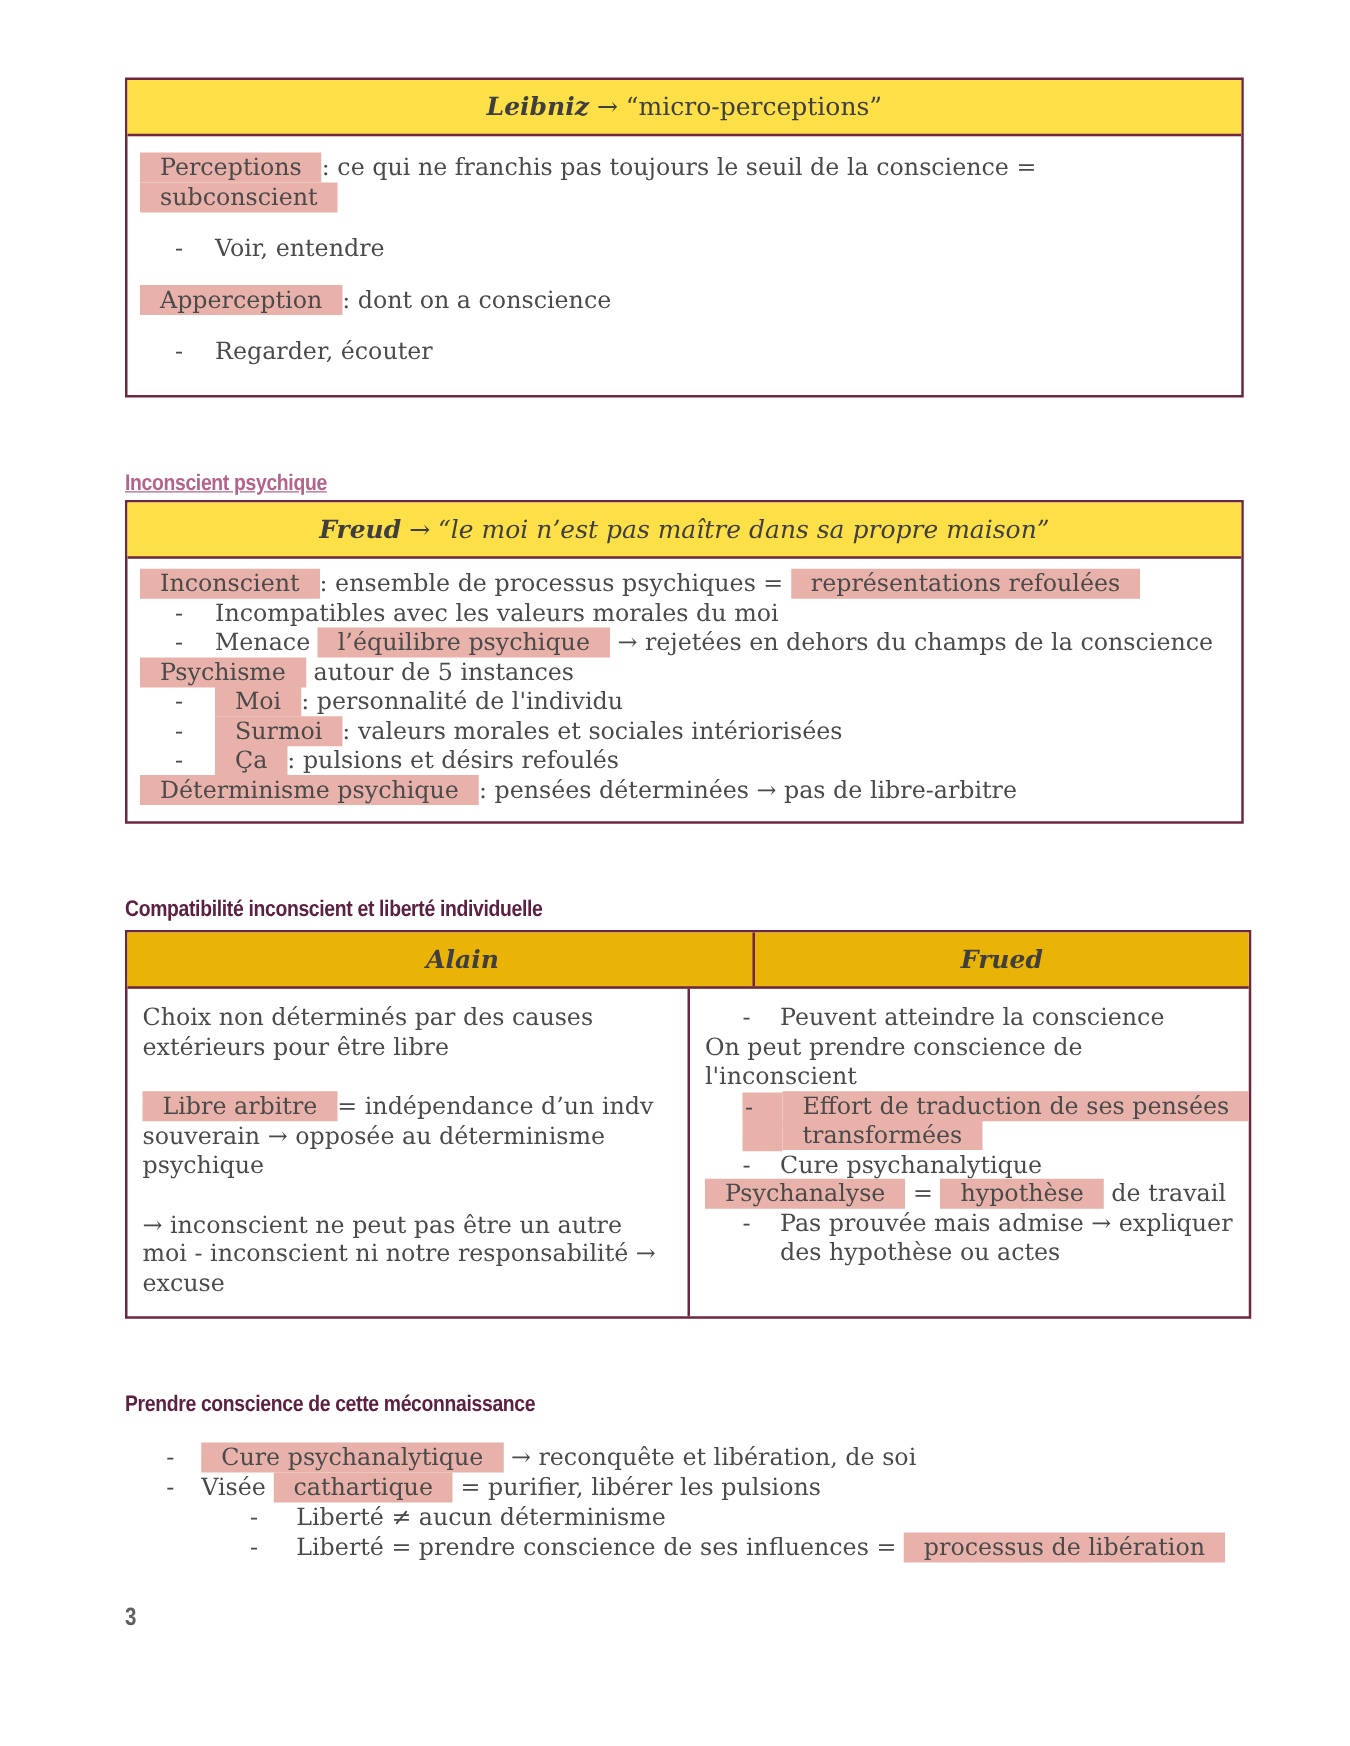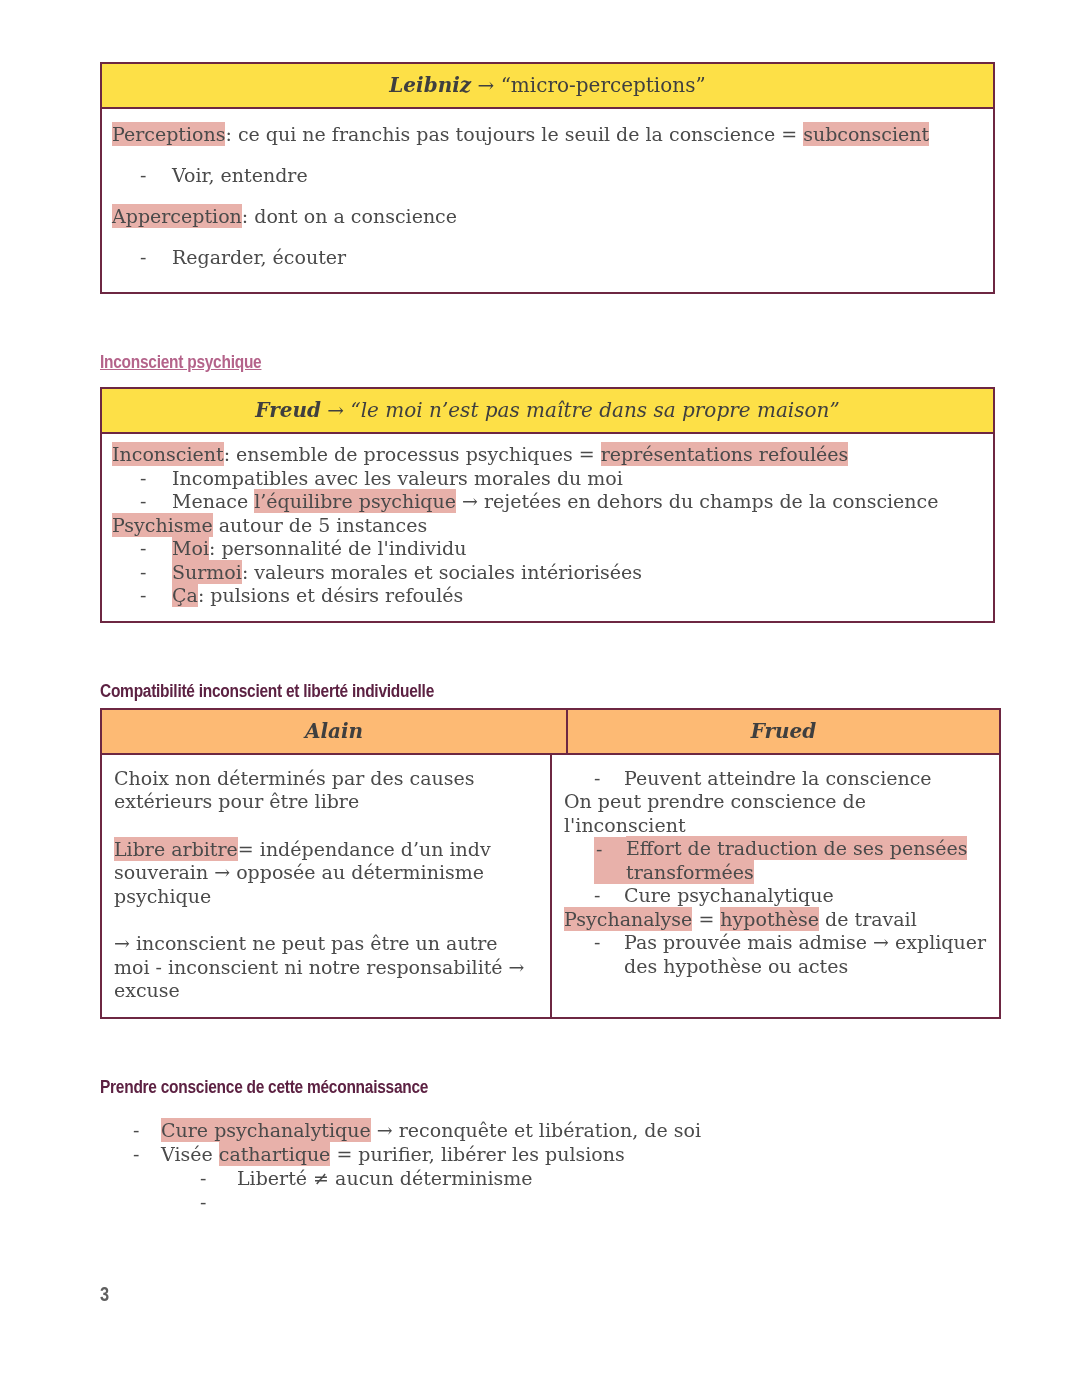--- a/index.html
+++ b/index.html
@@ -35,31 +35,31 @@
     font-size:20px;
     color:#3f3f3f;
     padding:9px 8px 10px;
   }
   .tbl-body { font-size:19px; line-height:24px; }
 
   .leibniz { margin-top:62px; width:891px; }
   .leibniz .tbl-body { padding:13px 10px 6px; }
   .leibniz .row { margin-bottom:17px; }
 
-  .freud { margin-top:14px; width:891px; }
+  .freud { margin-top:3px; width:891px; }
   .freud .tbl-body { padding:9px 10px 13px; line-height:23.5px; }
 
   .row { margin:0; }
   .row.bullet { display:flex; }
   .dash { flex:none; margin-left:28px; width:32px; }
   .txt { flex:1 1 auto; min-width:0; }
 
   
   .compat { margin-top:58px; width:897px; }
-  .compat-head { display:flex; border-bottom:2px solid #6d2742; background:#fdba74; }
+  .compat-head { display:flex; border-bottom:2px solid #6d2742; background:#eab308;padding-left:36px; }
   .compat-head .cell-h {
     text-align:center; font-size:20px; font-weight:700; font-style:italic;
     color:#3f3f3f; padding:9px 8px 10px;
   }
   .compat-body { display:flex; align-items:stretch; }
   .cell-l { width:448px; flex:none; border-right:2px solid #6d2742; }
   .cell-r { flex:1 1 auto; min-width:0; }
   .compat .cell-pad { padding:12px 12px 14px; font-size:19px; line-height:23.5px; }
   .compat .row.gap { margin-top:24px; }
   .compat .dash { margin-left:30px; width:30px; }
@@ -67,21 +67,21 @@
   
   .bottom-heading { margin-top:58px; }
   .intro { margin-top:26px; font-size:19px; line-height:24px; }
   .bullet-list { margin-top:20px; font-size:19px; line-height:24px; }
   .bullet-list .row.lvl1 .dash { margin-left:33px; width:28px; }
   .bullet-list .row.lvl2 .dash { margin-left:100px; width:37px; }
 
   
   .hl {
     background:#e8b1aa;
-    padding:1px 0;
+    padding:1px 16px;
     -webkit-box-decoration-break:clone;
     box-decoration-break:clone;
   }
   .dash.hl { padding:1px 0 1px 2px; }
 
   
   .page-num {
     position:absolute; left:100px; top:1283px;
     font-family:"Liberation Sans", sans-serif;
     font-weight:700; font-size:20px; color:#5f5f5f;
@@ -128,20 +128,21 @@
           <span class="txt"><span class="hl">Moi</span><span>: personnalité de l'individu</span></span>
         </div>
         <div class="row bullet">
           <span class="dash">-</span>
           <span class="txt"><span class="hl">Surmoi</span><span>: valeurs morales et sociales intériorisées</span></span>
         </div>
         <div class="row bullet">
           <span class="dash">-</span>
           <span class="txt"><span class="hl">Ça</span><span>: pulsions et désirs refoulés</span></span>
         </div>
+        <div class="row"><span class="txt"><span class="hl">Déterminisme psychique</span><span>: pensées déterminées → pas de libre-arbitre</span></span></div>
       </div>
   </div>
 
   <div class="sec-heading h-dark bottom-heading">Compatibilité inconscient et liberté individuelle</div>
   <div class="tbl compat" style="margin-top:6px;">
     <div class="compat-head">
       <div class="cell-h cell-l">Alain</div>
       <div class="cell-h cell-r">Frued</div>
     </div>
     <div class="compat-body">
@@ -186,18 +187,19 @@
       <div class="row bullet lvl1">
         <span class="dash">-</span>
         <span class="txt"><span>Visée </span><span class="hl">cathartique</span><span> = purifier, libérer les pulsions</span></span>
       </div>
       <div class="row bullet lvl2">
         <span class="dash">-</span>
         <span class="txt"><span>Liberté ≠ aucun déterminisme</span></span>
       </div>
       <div class="row bullet lvl2">
         <span class="dash">-</span>
+        <span class="txt"><span>Liberté = prendre conscience de ses influences = </span><span class="hl">processus de libération</span></span>
       </div>
     </div>
 
 </div>
 
 <div class="page-num">3</div>
 
 </body></html>

